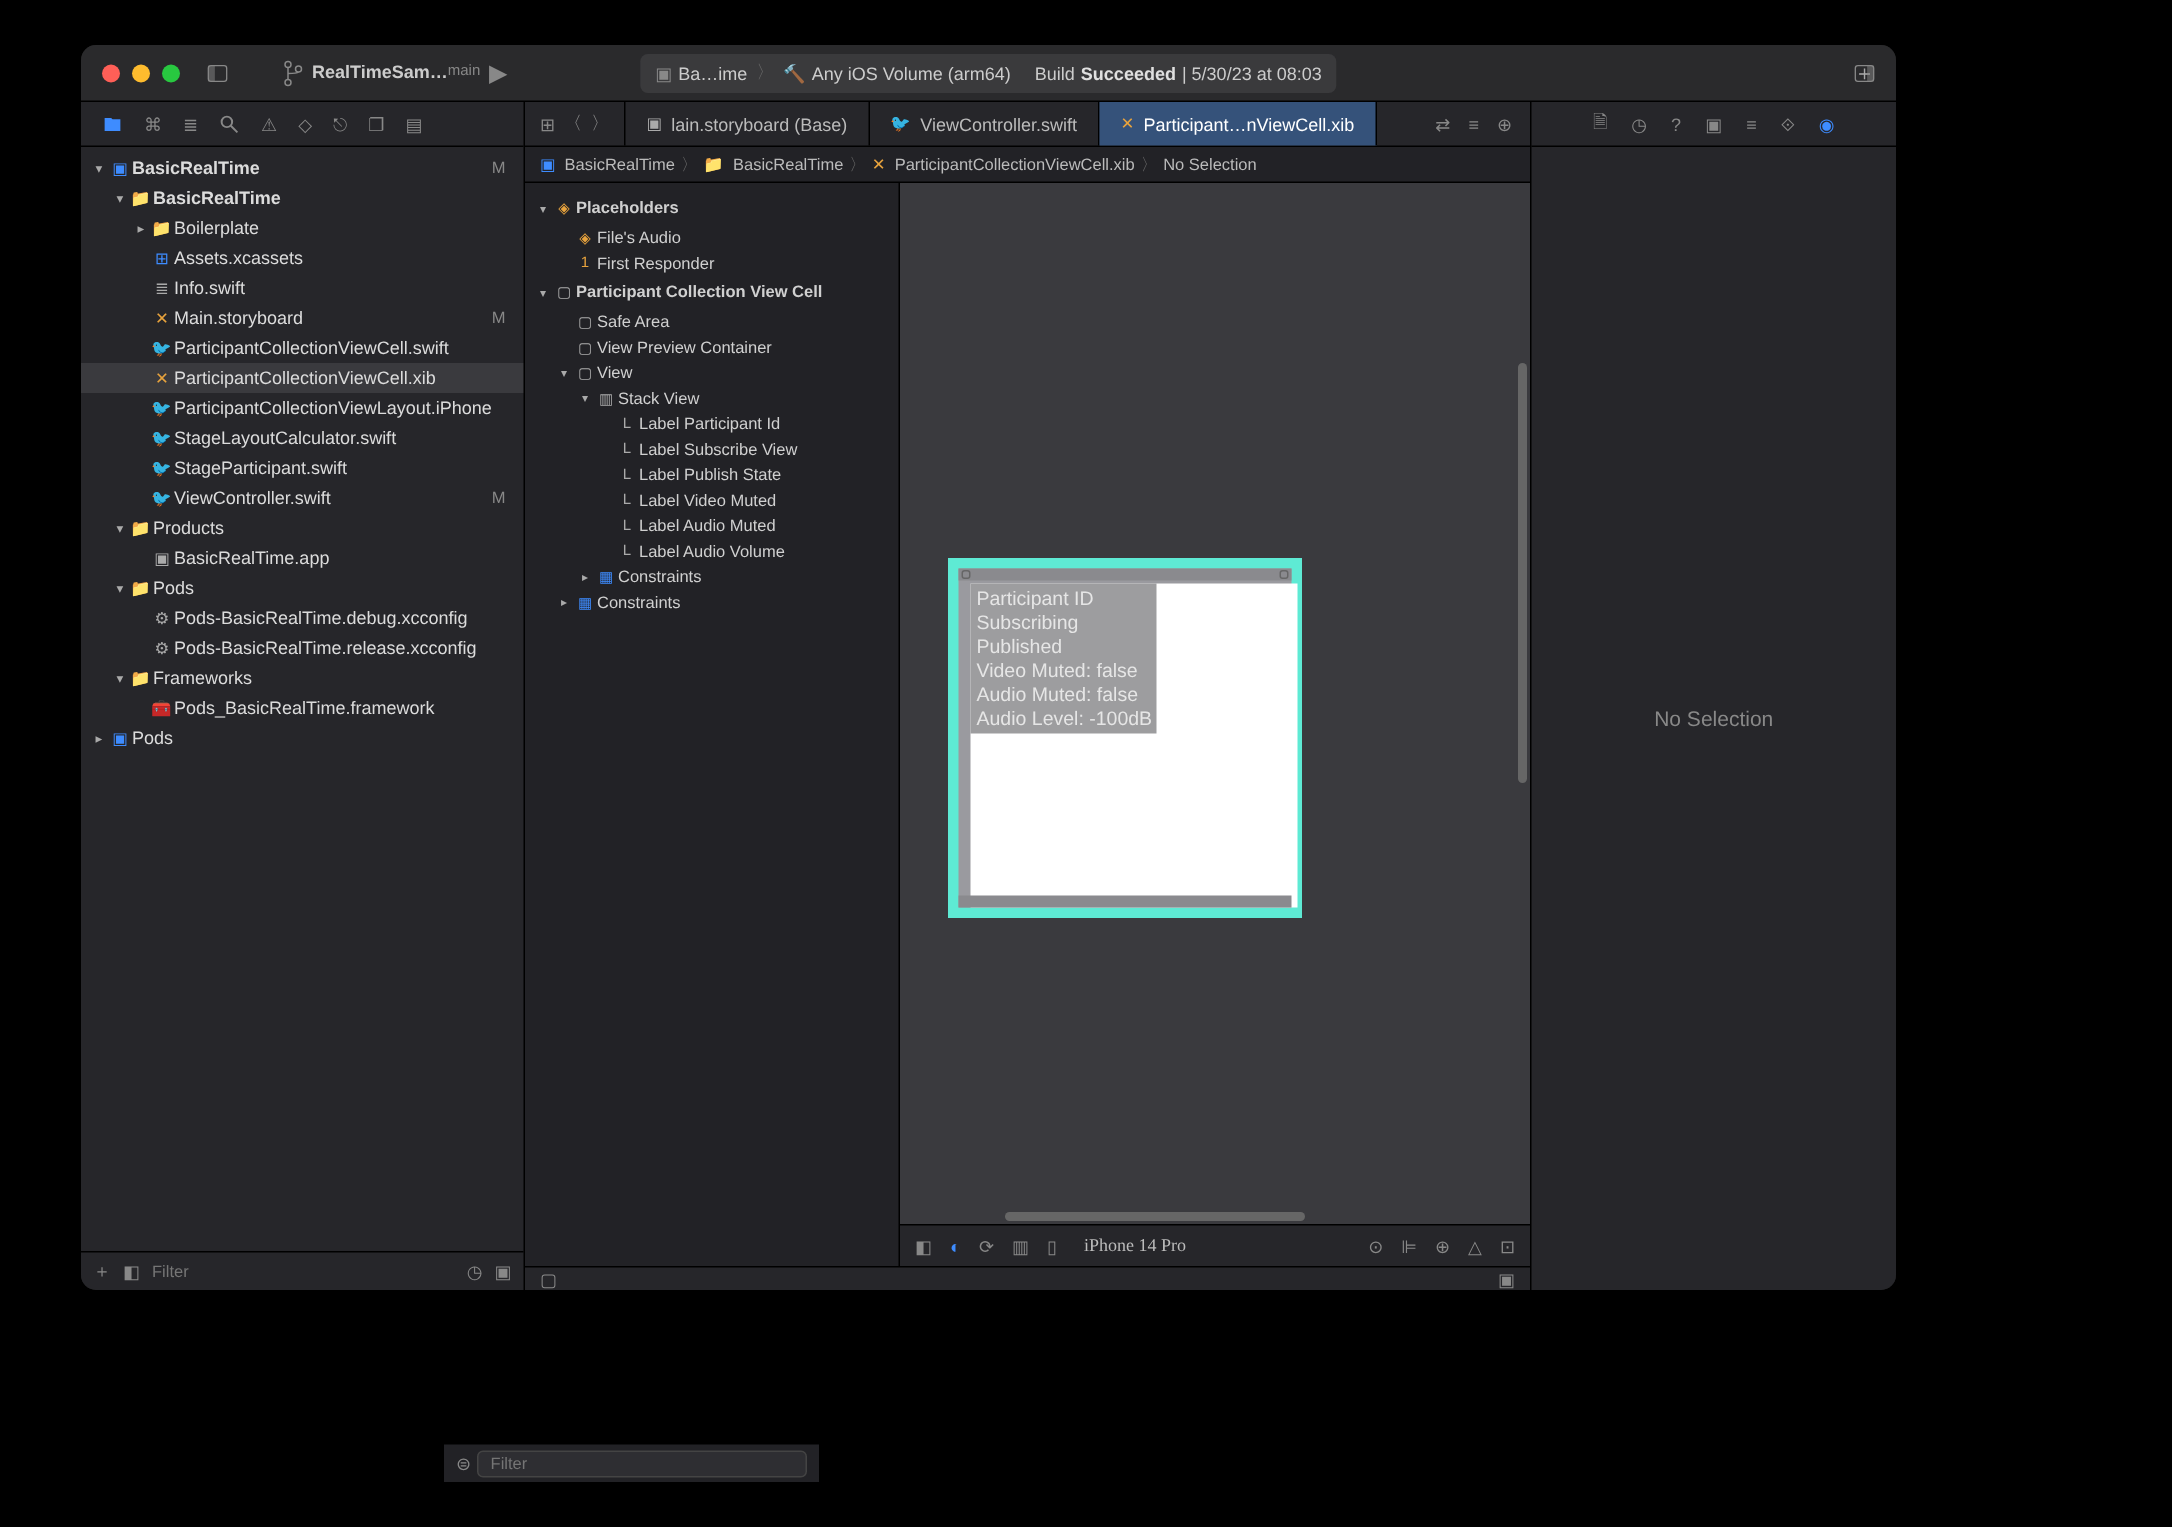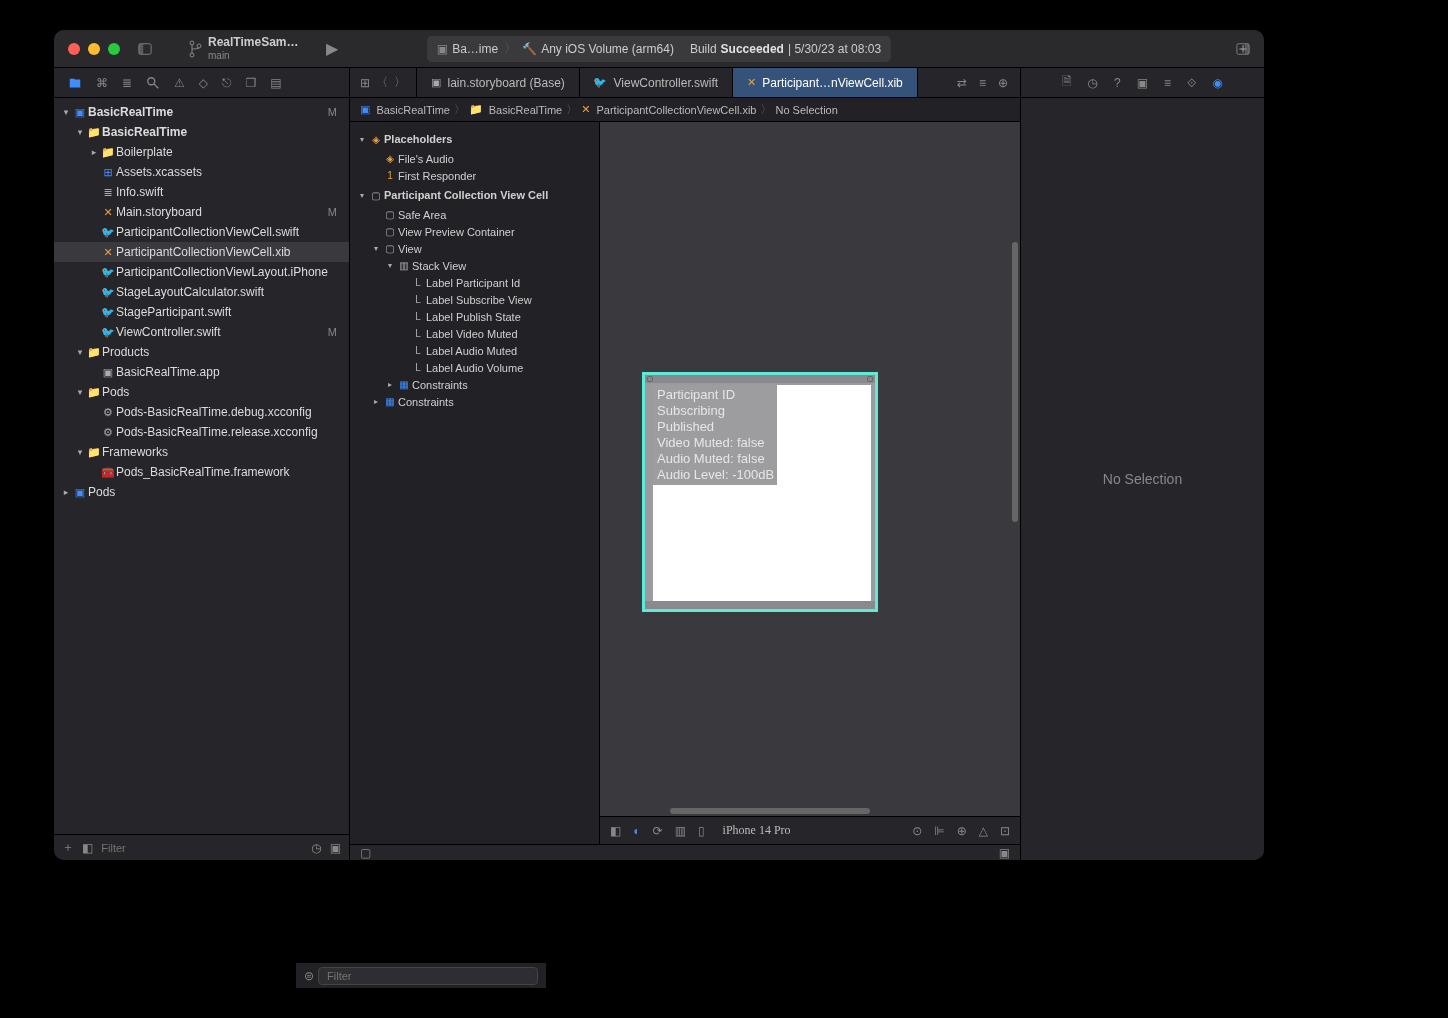--- a/index.html
+++ b/index.html
@@ -9,21 +9,21 @@
 
 .titlebar { height: 38px; background: #2a2a2c; display: flex; align-items: center; border-bottom: 1px solid #000; position: relative; }
 .traffic { display: flex; gap: 8px; margin-left: 14px; }
 .tl { width: 12px; height: 12px; border-radius: 50%; }
 .tl.r { background: #ff5f57; }
 .tl.y { background: #febc2e; }
 .tl.g { background: #28c840; }
 .tb-sidebar-btn { margin-left: 18px; color: #888; }
 .branch { margin-left: 36px; display: flex; align-items: center; gap: 6px; color: #ccc; }
 .branch-icon { color: #888; }
-.branch-txt { display: flex; flex-direction: column; line-height: 1.1; justify-content: flex-end; }
+.branch-txt { display: flex; flex-direction: row; line-height: 1.1; justify-content: flex-end; }
 .branch-txt .b { font-weight: 600; font-size: 12px; }
 .branch-txt .s { font-size: 10px; color: #888; }
 .center-pill { position: absolute; left: 50%; transform: translateX(-50%); display: flex; align-items: center; gap: 4px; background: #3a3a3c; height: 26px; border-radius: 5px; padding: 0 10px; font-size: 12px; color: #ccc; }
 .center-pill .sep { color: #666; margin: 0 2px; }
 .center-pill .bold { font-weight: 600; color: #e0e0e0; }
 .plus-btn { position: absolute; right: 14px; color: #aaa; font-size: 14px; }
 .run-btn { position: absolute; left: 272px; color: #888; font-size: 16px; }
 
 
 .body { flex: 1; display: flex; min-height: 0; }
@@ -67,21 +67,21 @@
 .orow.hd { height: 22px; }
 .oi0 { padding-left: 6px; } .oi1 { padding-left: 20px; } .oi2 { padding-left: 34px; } .oi3 { padding-left: 48px; }
 .outline-filter { position: absolute; bottom: 30px; left: 296px; width: 250px; height: 26px; border-top: 1px solid #000; background: #222226; display: flex; align-items: center; padding: 0 8px; }
 .outline-filter input { flex: 1; background: #2e2e32; border: 1px solid #444; border-radius: 4px; padding: 2px 8px; color: #ccc; font-size: 11px; outline: none; }
 
 .canvas-wrap { flex: 1; position: relative; background: #3a3a3e; overflow: hidden; }
 .canvas-inner { position: absolute; inset: 0; }
 .scroll-thumb { position: absolute; right: 2px; top: 120px; width: 6px; height: 280px; background: #666; border-radius: 3px; }
 .hscroll-thumb { position: absolute; bottom: 30px; left: 70px; width: 200px; height: 6px; background: #666; border-radius: 3px; }
 
-.ibcell { position: absolute; left: 42px; top: 250px; width: 236px; height: 240px; background: #9a9a9f; border: 3px solid #5eead4; }
+.ibcell { position: absolute; left: 32px; top: 250px; width: 236px; height: 240px; background: #9a9a9f; border: 7px solid #5eead4; }
 .ibcell-top { height: 8px; background: #8a8a8e; position: relative; }
 .ibcell-top .dot { position: absolute; top: 1px; width: 6px; height: 6px; border: 1px solid #666; border-radius: 2px; }
 .ibcell-top .dot.l { left: 2px; } .ibcell-top .dot.r { right: 2px; }
 .ibcell-bot { position: absolute; bottom: 0; left: 0; right: 0; height: 8px; background: #8a8a8e; }
 .whitebox { position: absolute; left: 8px; top: 10px; width: 218px; height: 216px; background: #fff; }
 .graylabels { position: absolute; left: 0; top: 0; width: 124px; background: #9d9d9f; padding: 2px 4px; }
 .graylabels div { color: #e6e6e6; font-size: 13px; line-height: 16px; white-space: nowrap; }
 
 .canvas-bottom { position: absolute; left: 0; right: 0; bottom: 0; height: 28px; background: #26262a; border-top: 1px solid #000; display: flex; align-items: center; padding: 0 10px; gap: 12px; color: #888; font-size: 12px; }
 .canvas-bottom .blue { color: #3e8cff; }

